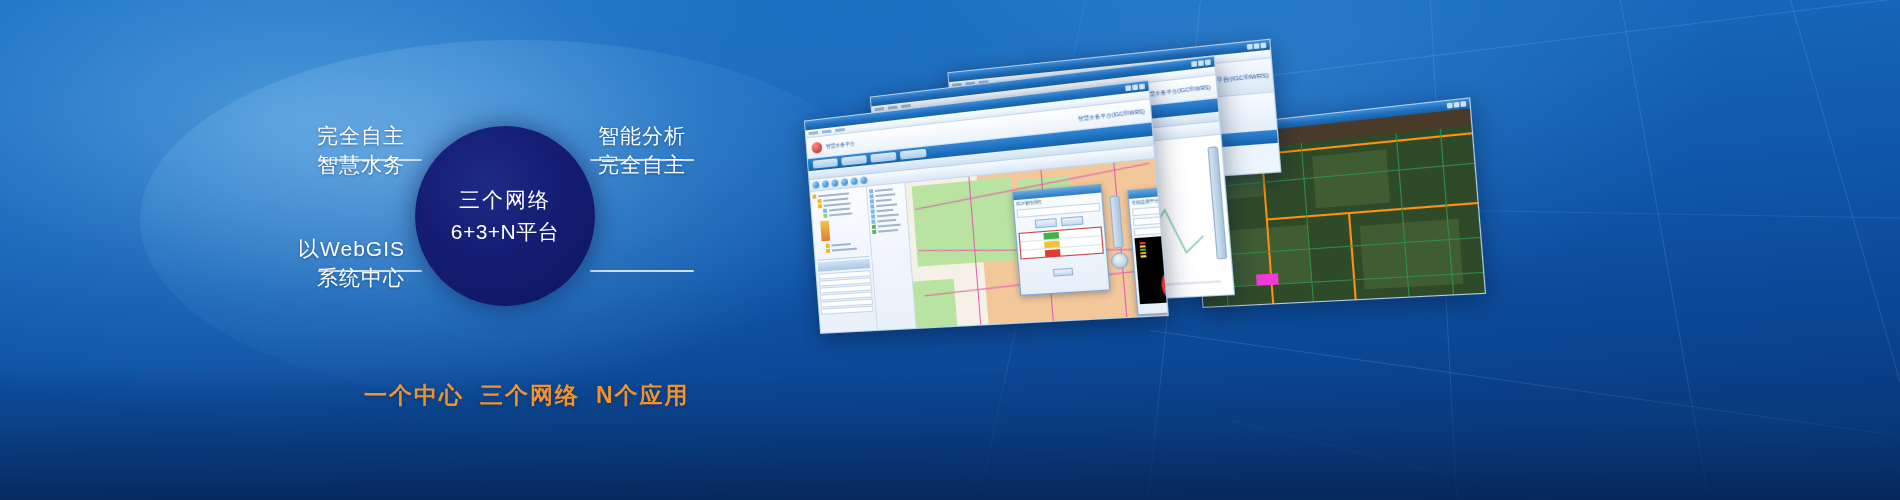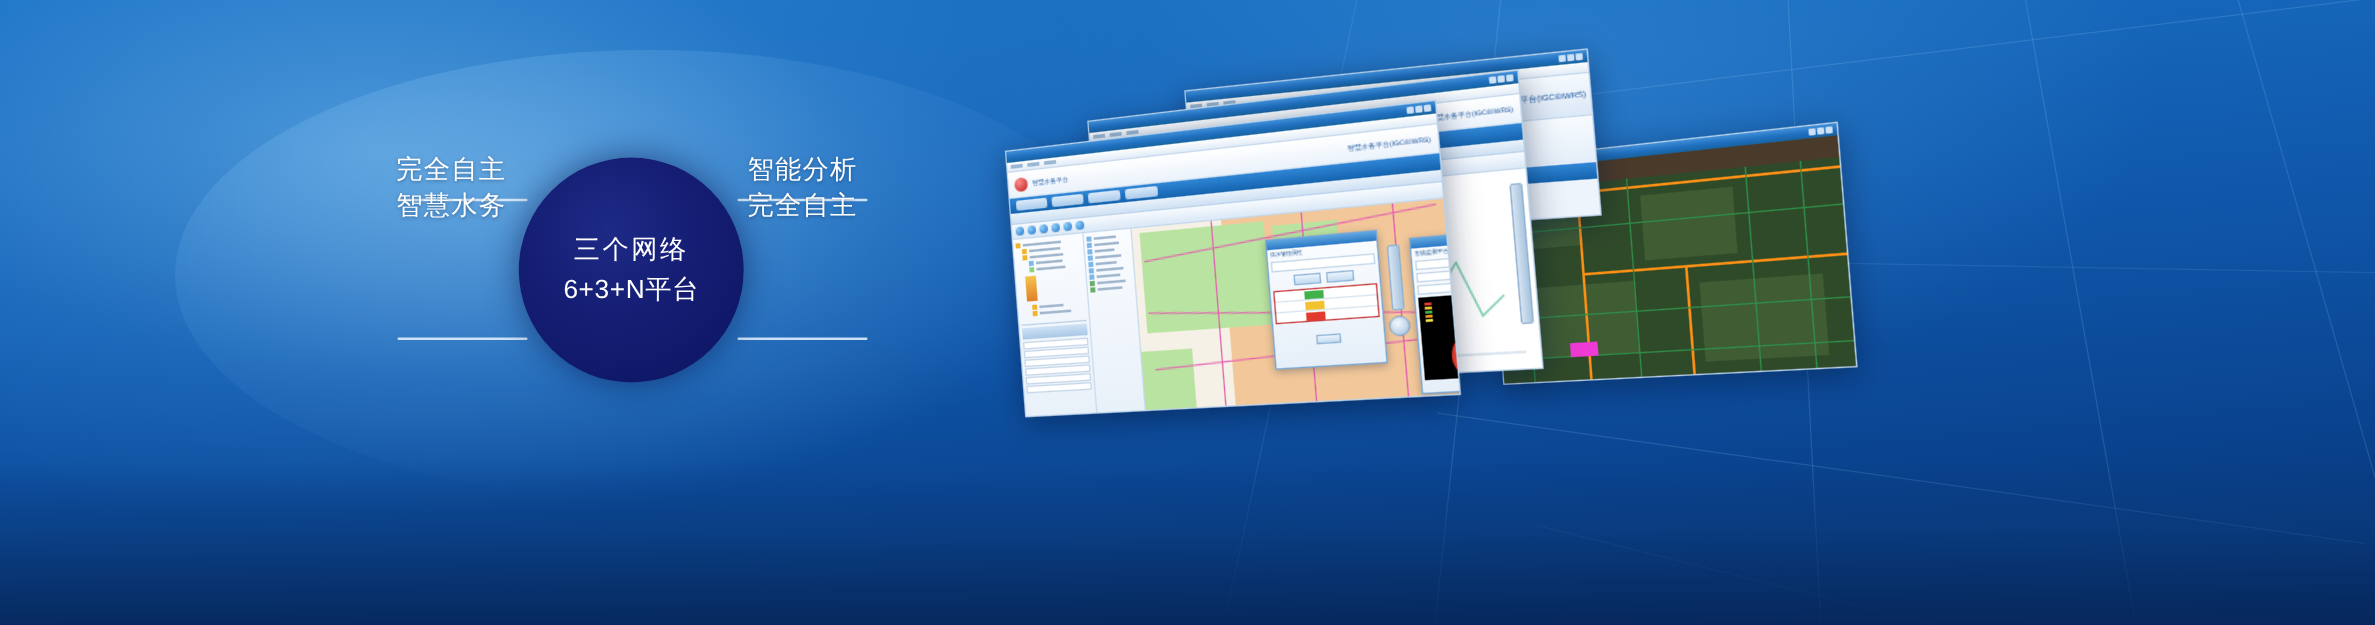--- a/index.html
+++ b/index.html
@@ -139,32 +139,39 @@
   <div class="connector" id="conn-tl"></div>
   <div class="connector" id="conn-bl"></div>
   <div class="connector" id="conn-tr"></div>
   <div class="connector" id="conn-br"></div>
 
   <div class="feat left" id="feat-tl">
     <div>完全自主</div>
     <div>智慧水务</div>
   </div>
 
+  <div class="feat left" id="feat-bl">
+    <div>以WebGIS</div>
+    <div>系统中心</div>
+  </div>
 
   <div class="feat right" id="feat-tr">
     <div>智能分析</div>
     <div>完全自主</div>
   </div>
 
 
   <div class="hub">
     <div class="hub-l1">三个网络</div>
     <div class="hub-l3">6+3+N平台</div>
   </div>
 
+  <div class="tagline">
+    <span>一个中心</span><span>三个网络</span><span>N个应用</span>
+  </div>
 
   <div class="win" style="left:1196px;top:128px;width:268px;height:178px;transform:perspective(900px) rotateY(-17deg) rotateZ(-4.4deg);transform-origin:left center;">
     <div class="win-title">
       <span>影像地图</span>
       <span class="tdots">
           <i></i>
           <i></i>
           <i></i>
         </span>
     </div>

